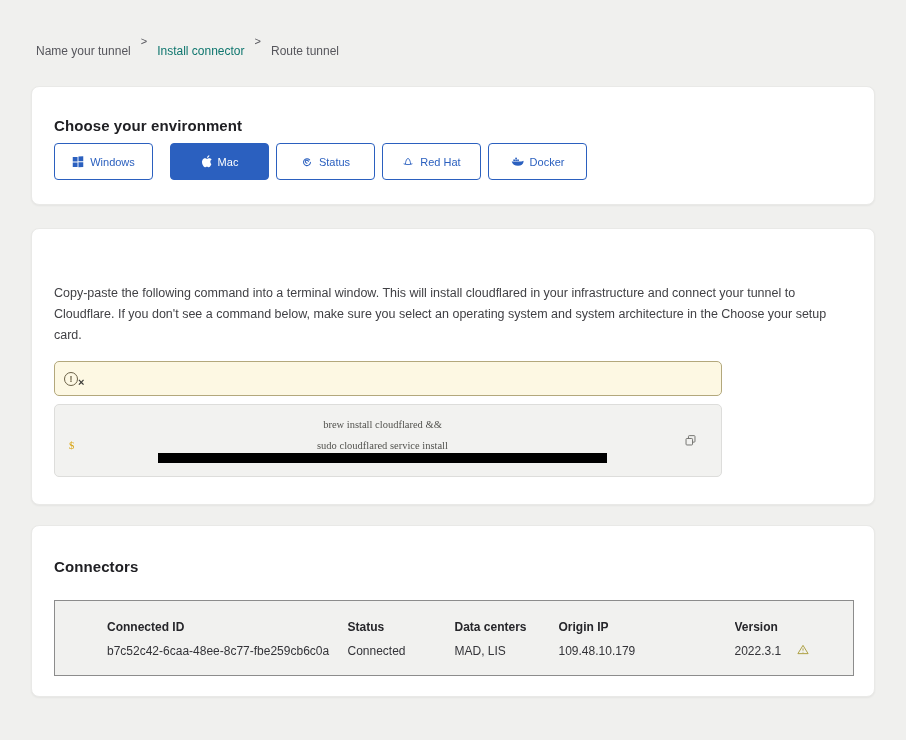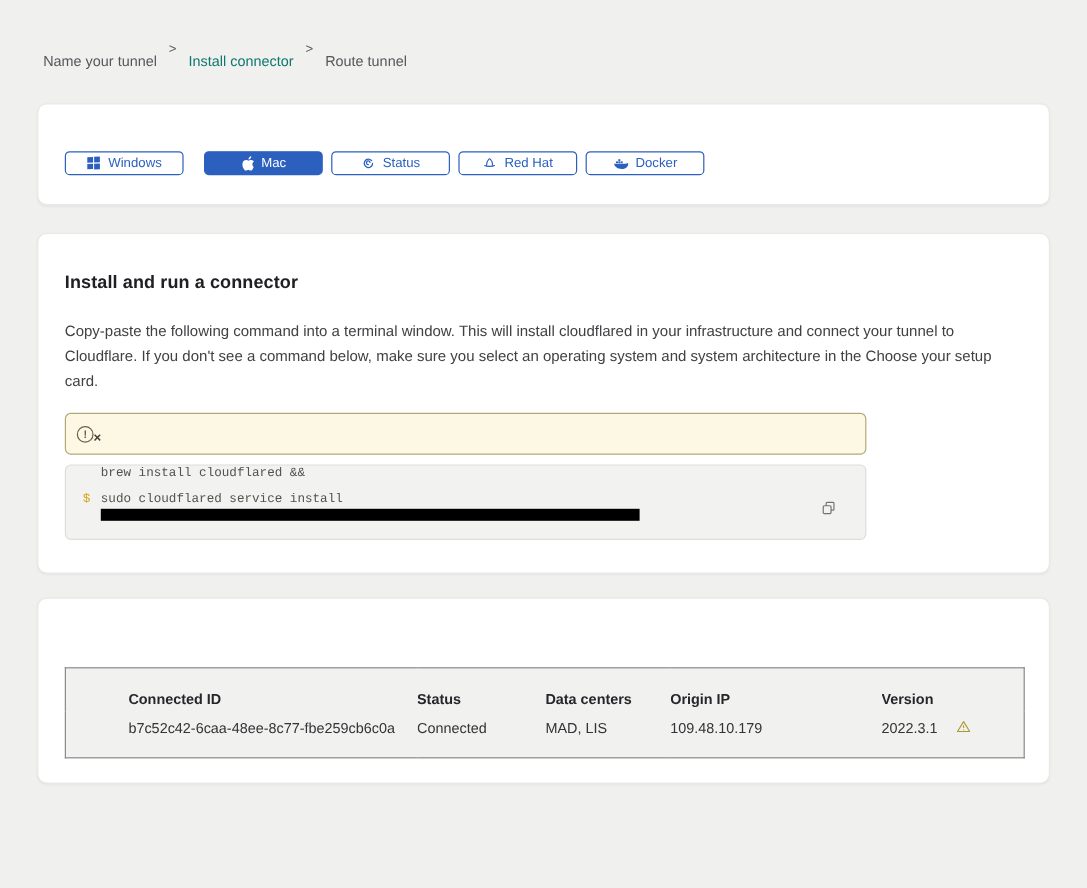--- a/index.html
+++ b/index.html
@@ -34,21 +34,21 @@
     color:#202024;
     letter-spacing:0.1px;
   }
   #card-environment { margin-top:28px; padding:30px 22px 24px; }
   #card-install    { margin-top:23px; padding:32px 22px 27px; }
   #card-connectors { margin-top:20px; padding:32px 22px 20px; }
 
   .os-label { margin-top:24px; font-size:12px; color:#3a3a3e; }
   .os-row { margin-top:9px; display:flex; gap:7px; }
   .os-btn {
-    width:99px; height:20px;
+    width:99px; height:37px;
     border:1px solid #2b60bf;
     border-radius:4px;
     background:#ffffff;
     color:#2b60bf;
     font-family:"Liberation Sans", sans-serif;
     font-size:11px;
     display:flex; align-items:center; justify-content:center;
     gap:6px;
     cursor:pointer;
   }
@@ -101,24 +101,25 @@
     line-height:1;
   }
 
   .codeblock {
     position:relative;
     margin-top:8px;
     width:668px;
     background:#f2f2f0;
     border:1px solid #dddddb;
     border-radius:5px;
-    padding:1px 40px 11px 29px;
-    font-family:Liberation Mono, monospace;
+    padding:13px 40px 11px 29px;
+    font-family:Liberation Serif, serif;
     font-size:10.5px;
     color:#52524e;
+    text-align:center;
   }
   .code-line { line-height:13px; white-space:nowrap; }
   .code-cmd2 { position:relative; margin-top:8px; }
   .prompt {
     position:absolute; left:-15px; top:0;
     color:#d9a514;
   }
   .token-line { display:flex; align-items:center; height:11px; margin-top:1px; }
   .redact-bar { background:#000; height:10px; display:inline-block; }
   .bar-1 { width:545px; margin-left:1px; }
@@ -160,20 +161,21 @@
 
 <nav class="breadcrumb">
   <span class="crumb">Name your tunnel</span>
   <span class="sep">&gt;</span>
   <span class="crumb active">Install connector</span>
   <span class="sep">&gt;</span>
   <span class="crumb">Route tunnel</span>
 </nav>
 
 <section class="card" id="card-environment">
+  <h2>Choose your environment</h2>
   <div class="os-row">
 
     <button class="os-btn">
       <span>
         <svg width="12" height="12" viewBox="0 0 16 16" fill="#2b60bf">
           <rect x="1" y="1.5" width="6.4" height="6" transform="skewY(-2)"></rect>
           <rect x="8.6" y="1" width="6.4" height="6.4" transform="skewY(-2)"></rect>
           <rect x="1" y="8.8" width="6.4" height="6" transform="skewY(-2)"></rect>
           <rect x="8.6" y="8.8" width="6.4" height="6.4" transform="skewY(-2)"></rect>
         </svg>
@@ -221,21 +223,20 @@
           <path d="M1 7h13.2c1.2 0 2.2-.5 2.8-1 .4.4.5 1 .3 1.7-.5 2.9-3.1 5.3-7.6 5.3C5.3 13 1.8 10.8 1 7z"></path>
         </svg>
       </span>
       <span>Docker</span>
     </button>
 
   </div>
 </section>
 
 <section class="card" id="card-install">
-  <h2>Install and run a connector</h2>
   <p class="desc">Copy-paste the following command into a terminal window. This will install cloudflared in your infrastructure and connect your tunnel to Cloudflare. If you don't see a command below, make sure you select an operating system and system architecture in the Choose your setup card.</p>
 
   <div class="banner">
     <div class="banner-icon">!</div>
     <button class="banner-close">×</button>
   </div>
 
   <div class="codeblock">
     <div class="code-line">brew install cloudflared &amp;&amp;</div>
     <div class="code-line code-cmd2">
@@ -246,20 +247,21 @@
     <button class="copy-btn">
       <svg width="13" height="13" viewBox="0 0 16 16" fill="none" stroke="#73736f" stroke-width="1.2">
         <rect x="5.5" y="2" width="8" height="8" rx="1"></rect>
         <rect x="2.5" y="5.5" width="8" height="8" rx="1" fill="#f2f2f0"></rect>
       </svg>
     </button>
   </div>
 </section>
 
 <section class="card" id="card-connectors">
+  <h2>Connectors</h2>
 
   <table class="conn-table">
     <colgroup>
       <col class="col-id">
         <col class="col-status">
         <col class="col-dc">
         <col class="col-ip">
         <col class="col-version">
     </colgroup>
     <thead>

